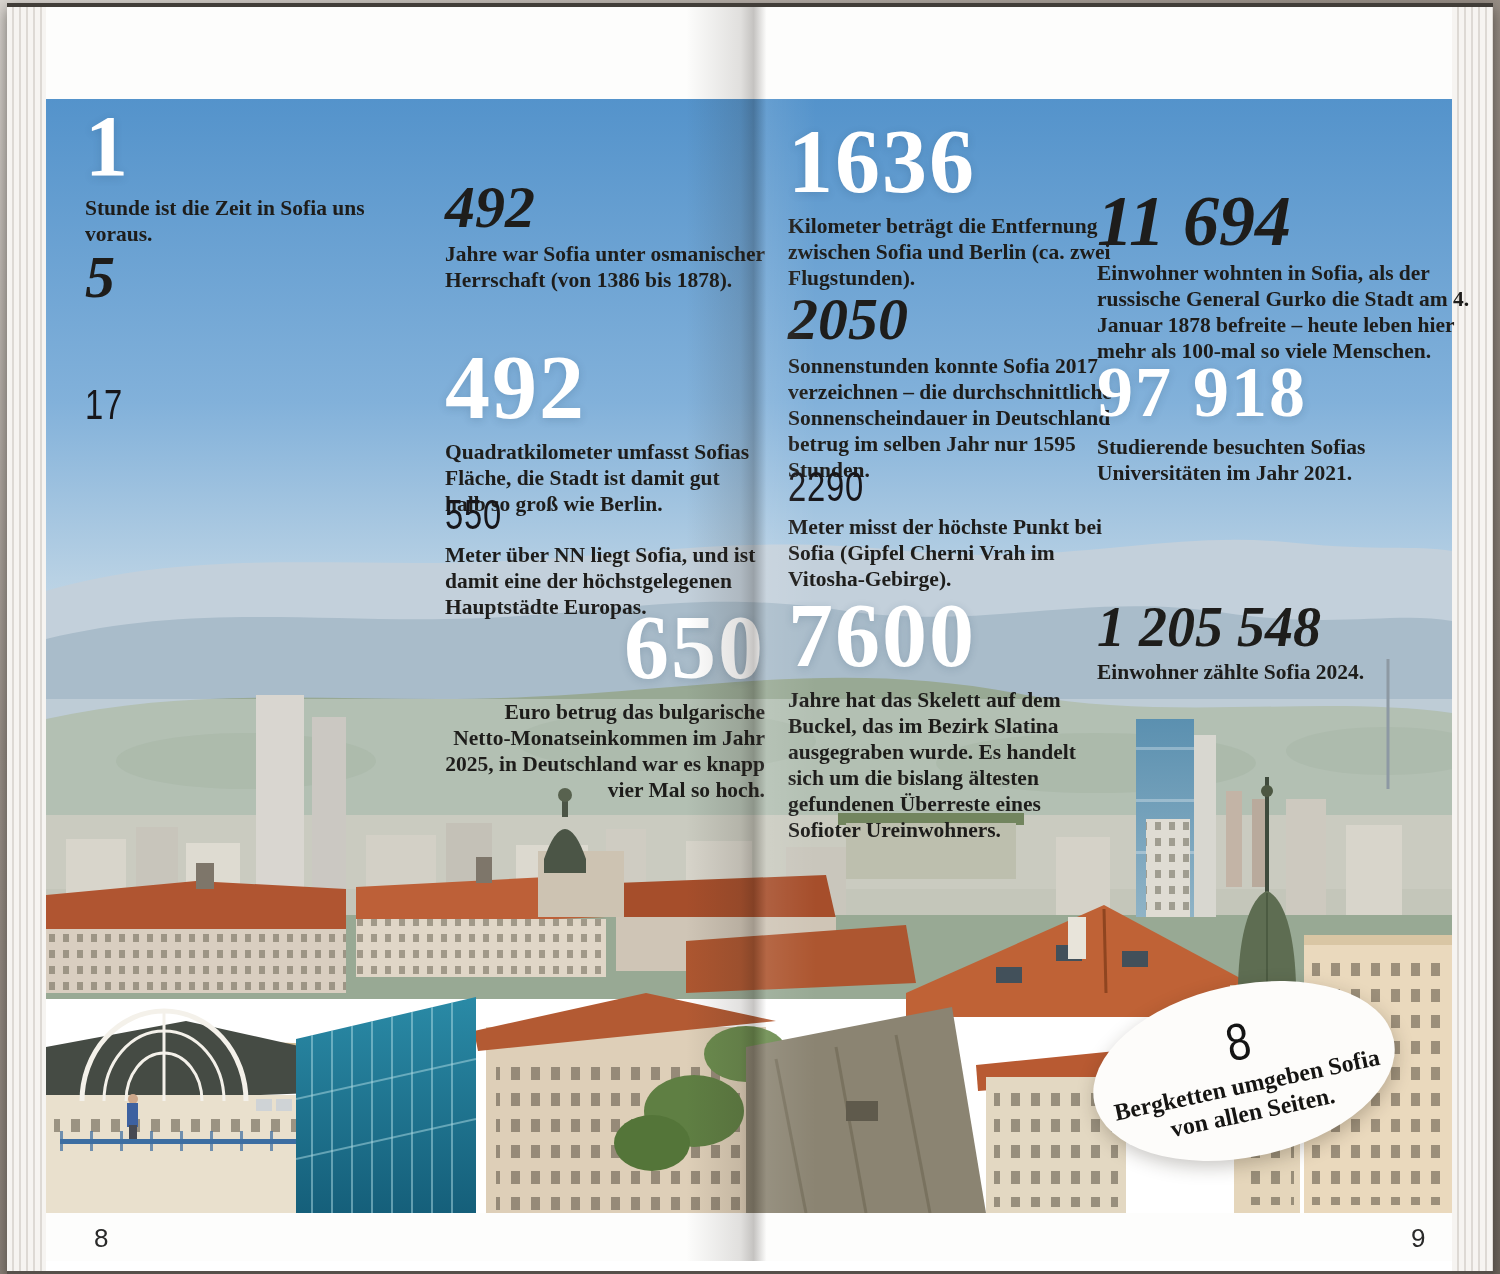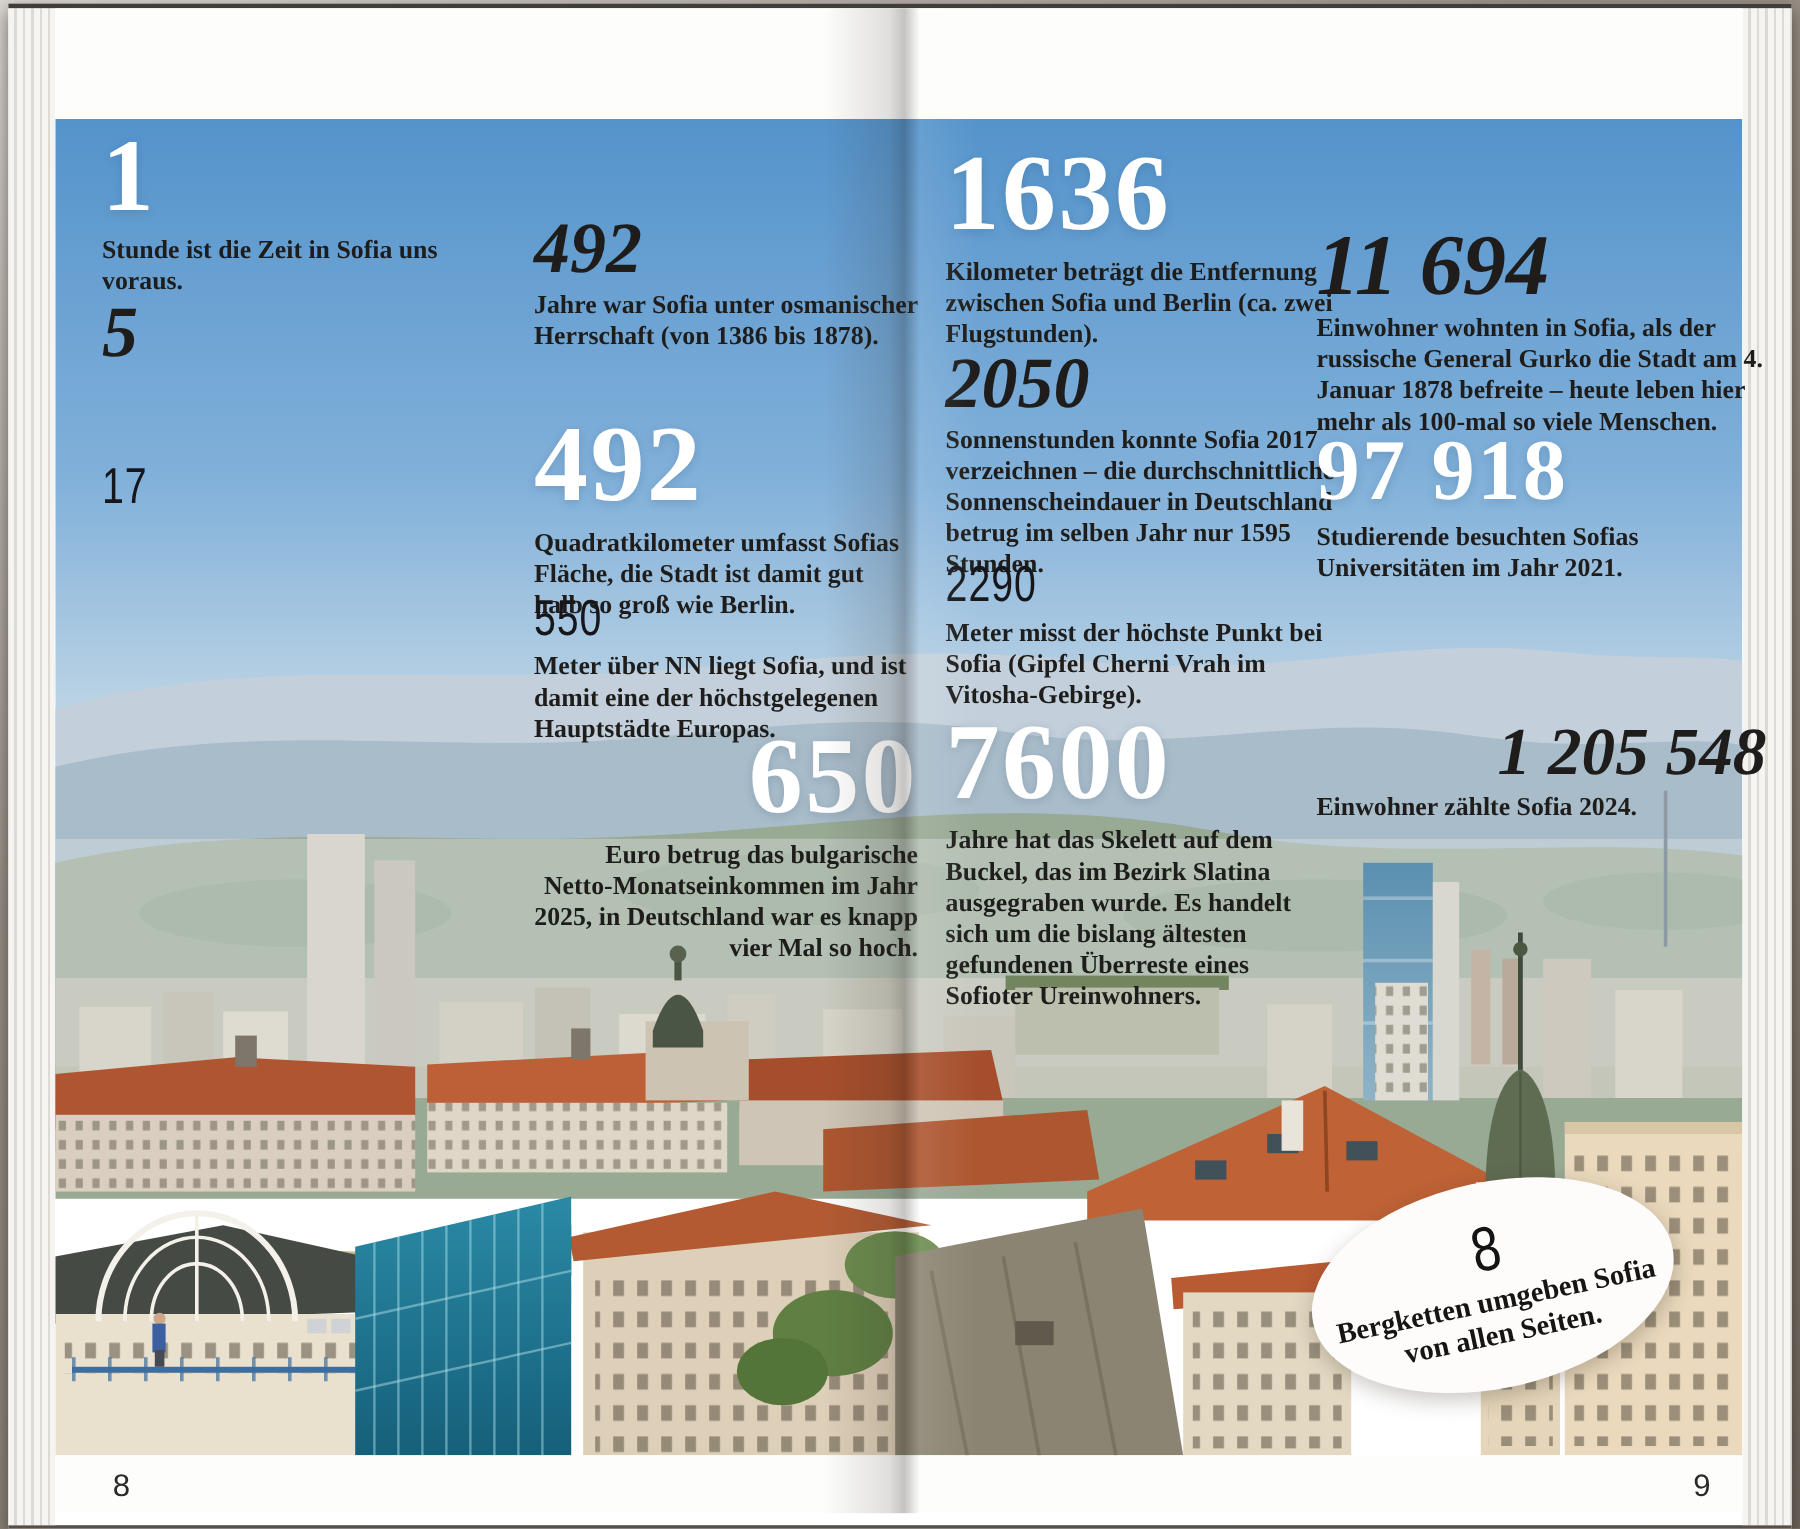--- a/index.html
+++ b/index.html
@@ -23,21 +23,21 @@
     color:#1d1c1a;letter-spacing:.5px;}
   .pageno{position:absolute;top:12px;font:400 26px/1 "Liberation Sans",sans-serif;color:#2a2a2a;}
   .pn-left{left:48px;}
   .pn-right{left:1365px;}
   .stat{position:absolute;}
   .num-w{font:700 90px/0.92 "Liberation Serif",serif;color:#ffffff;letter-spacing:2px;
     text-shadow:0 2px 8px rgba(30,60,90,.18);}
   .num-w1{font-size:86px;}
   .num-w2{font-size:72px;}
   .num-i{font:italic 700 60px/0.95 "Liberation Serif",serif;color:#1e1d1b;}
-  .num-i-sm{font-size:56px;text-align:right;}
+  .num-i-sm{font-size:56px;}
   .num-i-lg{font-size:72px;}
   .num-c{font:400 42px/1.05 "Liberation Sans",sans-serif;color:#17161a;letter-spacing:1px;
     transform:scaleX(.78);transform-origin:0 100%;}
   .desc{font:700 21.5px/26px "Liberation Serif",serif;color:#1e1d1b;margin-top:5px;}
   .num-w + .desc{margin-top:9px;}
   
   #s-l1a{left:39px;top:100px;width:345px;}
   #s-l1b{left:39px;top:242px;width:345px;}
   #s-l1c{left:39px;top:376px;width:345px;}
   #s-l1d{left:39px;top:564px;width:345px;}

